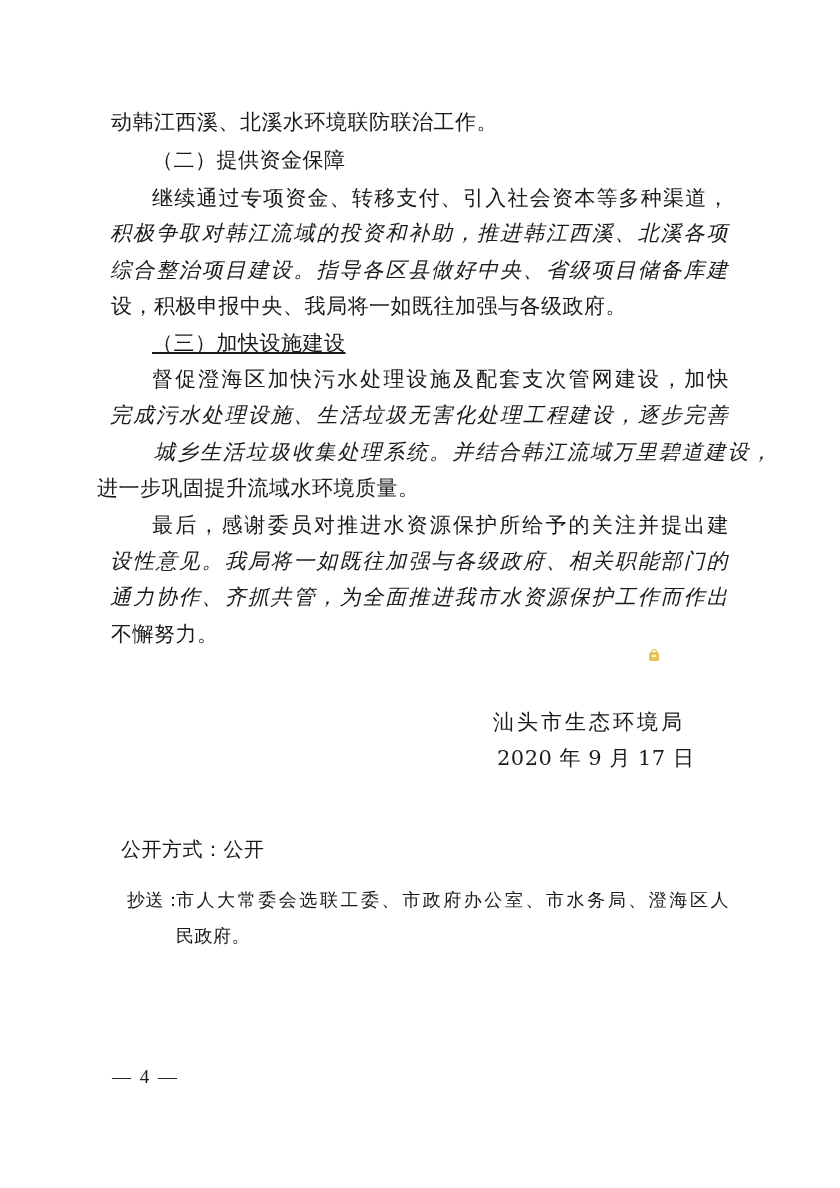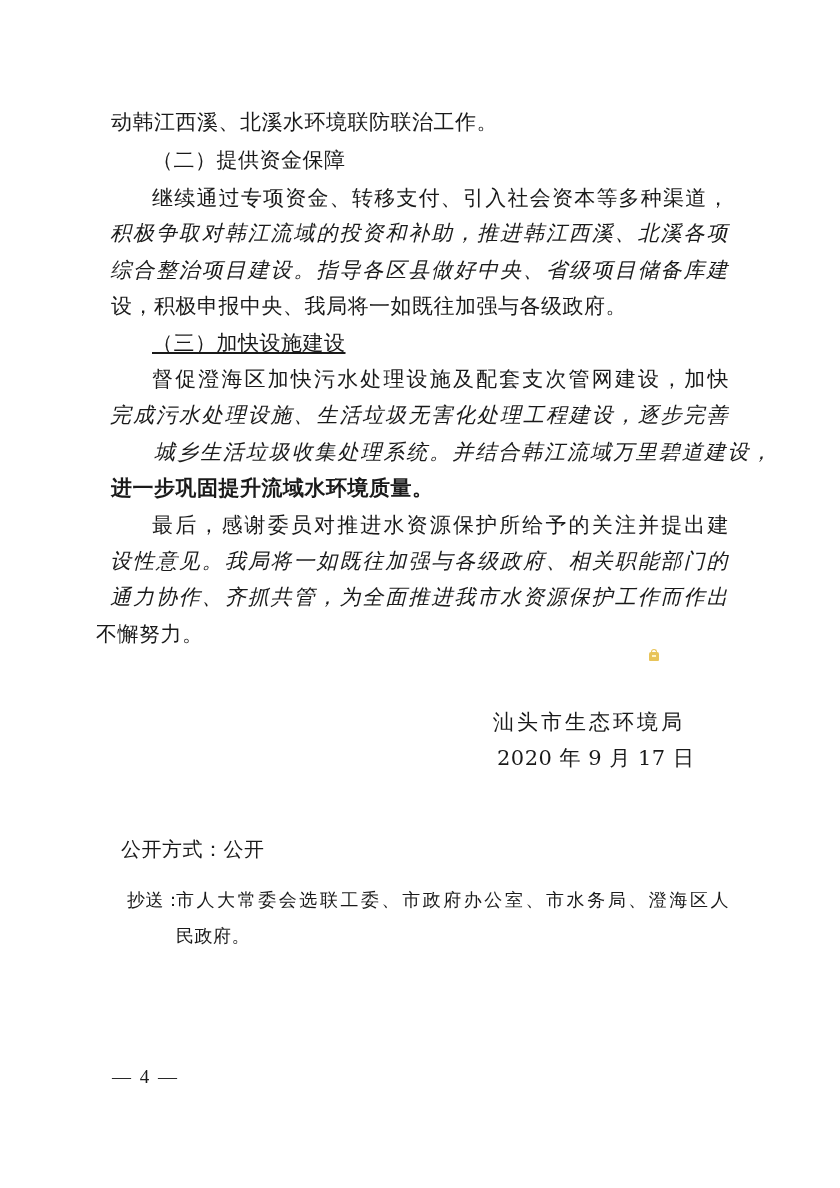--- a/index.html
+++ b/index.html
@@ -40,25 +40,25 @@
   <div class="line" style="left:111px; top:108px;">动韩江西溪、北溪水环境联防联治工作。</div>
   <div class="line" style="left:152px; top:146px;">（二）提供资金保障</div>
   <div class="line" style="left:152px; top:184px; width:577px; text-align:justify; text-align-last:justify;">继续通过专项资金、转移支付、引入社会资本等多种渠道，</div>
   <div class="line just" style="top:219px;">积极争取对韩江流域的投资和补助，推进韩江西溪、北溪各项</div>
   <div class="line just" style="top:256px;">综合整治项目建设。指导各区县做好中央、省级项目储备库建</div>
   <div class="line" style="left:111px; top:292px;">设，积极申报中央、我局将一如既往加强与各级政府。</div>
   <div class="line" style="left:152px; top:329px;text-decoration:underline;">（三）加快设施建设</div>
   <div class="line" style="left:152px; top:365px; width:577px; text-align:justify; text-align-last:justify;">督促澄海区加快污水处理设施及配套支次管网建设，加快</div>
   <div class="line just" style="top:401px;">完成污水处理设施、生活垃圾无害化处理工程建设，逐步完善</div>
   <div class="line just" style="top:438px;margin-left:44px;">城乡生活垃圾收集处理系统。并结合韩江流域万里碧道建设，</div>
-  <div class="line" style="left:111px; top:474px;font-weight:bold;">进一步巩固提升流域水环境质量。</div>
+  <div class="line" style="left:97px; top:474px;">进一步巩固提升流域水环境质量。</div>
   <div class="line" style="left:152px; top:511px; width:577px; text-align:justify; text-align-last:justify;">最后，感谢委员对推进水资源保护所给予的关注并提出建</div>
   <div class="line just" style="top:547px;">设性意见。我局将一如既往加强与各级政府、相关职能部门的</div>
   <div class="line just" style="top:583px;">通力协作、齐抓共管，为全面推进我市水资源保护工作而作出</div>
-  <div class="line" style="left:96px; top:620px;">不懈努力。</div>
+  <div class="line" style="left:111px; top:620px;">不懈努力。</div>
 
   <div class="seal"></div>
 
   <div class="line" style="left:493px; top:708px; letter-spacing:3px;">汕头市生态环境局</div>
   <div class="line" style="left:497px; top:744px;">2020 年 9 月 17 日</div>
 
   <div class="line" style="left:121px; top:815px; font-size:20px;margin-top:20px;">公开方式：公开</div>
 
   <div class="line" style="left:127px; top:886px; font-size:18px;">抄送：</div>
   <div class="line" style="left:176px; top:886px; font-size:18px; width:553px; text-align:justify; text-align-last:justify;">市人大常委会选联工委、市政府办公室、市水务局、澄海区人</div>

